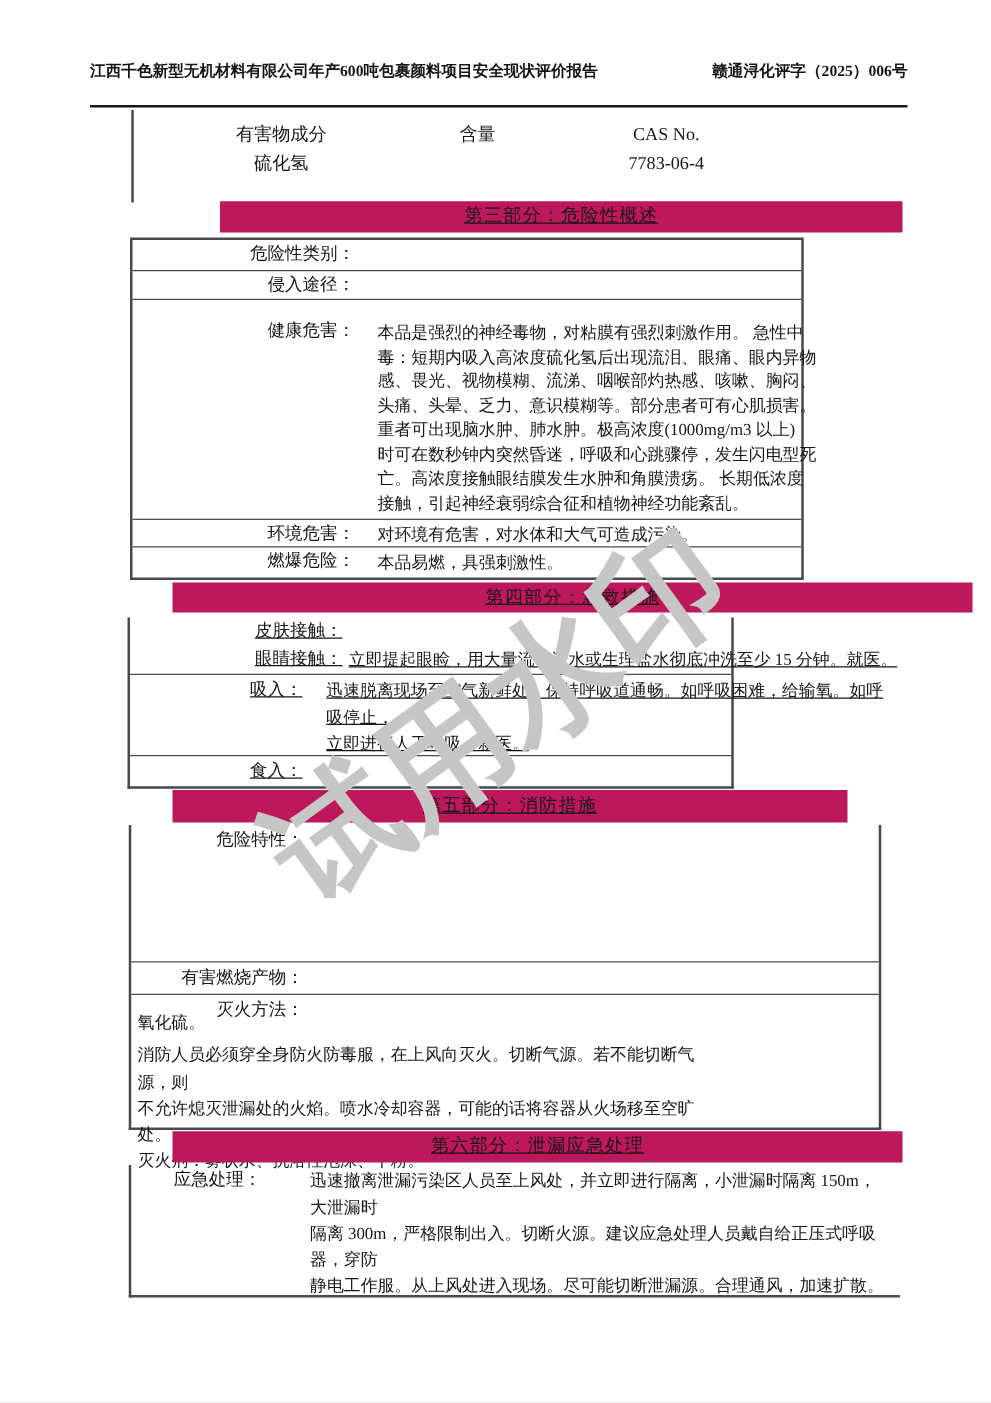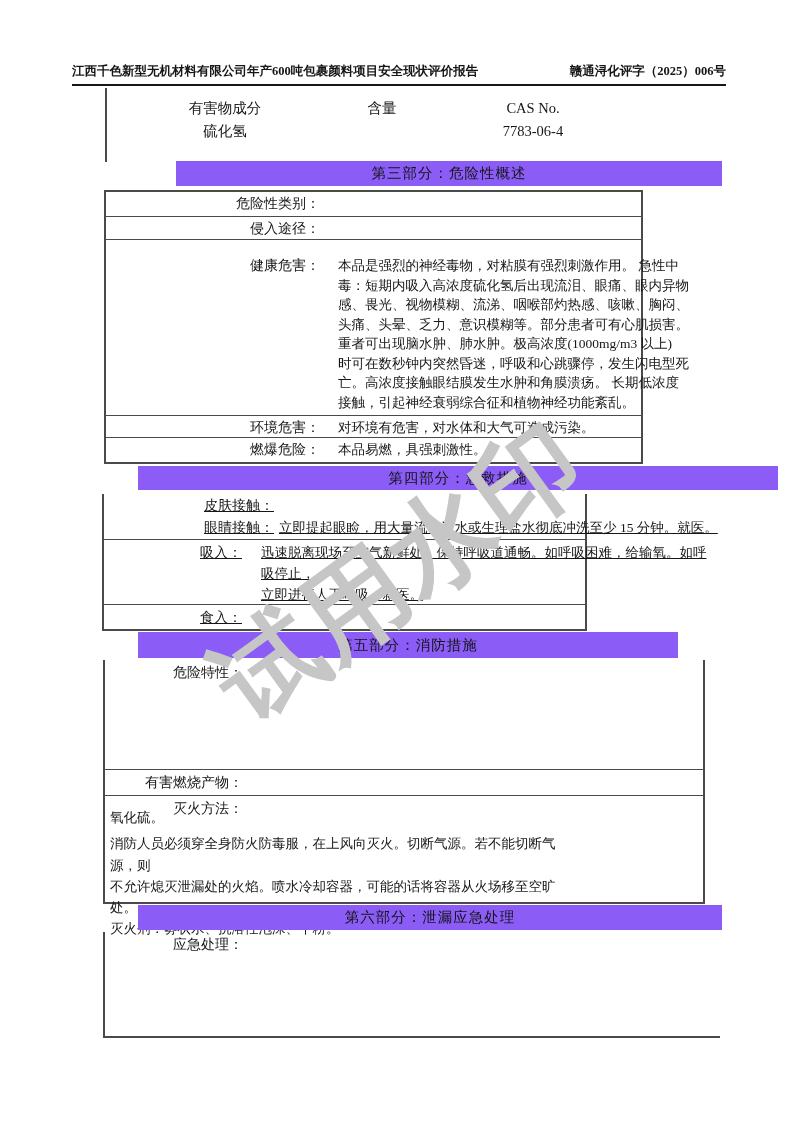--- a/index.html
+++ b/index.html
@@ -2,67 +2,67 @@
 <html><head>
 <meta charset="utf-8">
 <style>
   html,body{margin:0;padding:0;background:#e8e8e8;}
   .page{position:relative;width:793px;height:1122px;background:#ffffff;margin:0 auto;
         font-family:"Liberation Serif","DejaVu Serif",serif;color:#161616;overflow:hidden;}
 
   
   #hdr{position:absolute;left:72px;top:59px;width:654px;height:27px;border-bottom:2px solid #161616;
        display:flex;justify-content:space-between;align-items:flex-end;font-weight:bold;
-       font-size:12.5px;padding-bottom:4px;box-sizing:border-box;white-space:nowrap;}
+       font-size:12.5px;padding-bottom:18px;box-sizing:border-box;white-space:nowrap;}
 
   
   #comp{position:absolute;left:105px;top:88px;width:620px;height:74px;border-left:2px solid #4a4a4a;
         box-sizing:border-box;padding-top:9px;padding-left:32px;}
   .crow{display:flex;font-size:14.5px;height:23px;line-height:23px;}
   .cc1{width:172px;text-align:center;}
   .cc2{width:142px;text-align:center;}
   .cc3{width:160px;text-align:center;}
 
   
-  .banner{position:absolute;background:#8b5cf6;color:#141414;text-align:center;font-size:14.5px;letter-spacing:1px;}
+  .banner{position:absolute;background:#be185d;color:#141414;text-align:center;font-size:14.5px;letter-spacing:1px;text-decoration:underline;}
   #banner3{left:176px;top:161px;width:546px;height:25px;line-height:25px;}
   #banner4{left:138px;top:466px;width:640px;height:24px;line-height:24px;}
   #banner5{left:138px;top:632px;width:540px;height:26px;line-height:26px;}
   #banner6{left:138px;top:905px;width:584px;height:25px;line-height:25px;}
 
   
   .sec{position:absolute;border:2px solid #4a4a4a;box-sizing:border-box;background:transparent;}
   #sec3{left:104px;top:190px;width:539px;height:274px;}
   #sec4{left:102px;top:494px;width:485px;height:137px;border-top:none;text-decoration:underline;}
   #sec5{left:103px;top:660px;width:602px;height:244px;border-top:none;}
   #sec6{left:103px;top:932px;width:617px;height:106px;border-top:none;border-right:none;}
 
   .trow{display:flex;box-sizing:border-box;padding-top:2px;}
   .sep{border-top:1px solid #4a4a4a;gap:14px;}
   .lbl{text-align:right;font-size:14px;flex:none;}
   .val{flex:1;white-space:pre;font-size:13.5px;padding-left:5px;overflow:visible;}
 
   .s3 .trow{line-height:19.5px;}
-  .s3 .lbl{width:178px;margin-left:36px;}
+  .s3 .lbl{width:178px;}
   .s3 .val{padding-left:4px;}
   .h24{height:24px}.h23{height:23px}.h176{height:176px;padding-top:16px}.h22{height:22px}.h25{height:25px}
 
   .s4 .trow{line-height:21px;}
   .lblw170{width:170px;}
   .lblw138{width:138px;}
   .r-eye{display:block;height:45px;padding-top:1px;}
   .subline{display:flex;height:22px;line-height:21px;}
   .h65{height:65px}.h23b{height:23px}
 
   .s5 .trow{line-height:21.3px;flex-direction:column;}
   .s5 .lbl{width:138px;}
   .h109{height:109px}.h26{height:26px}.h105{height:105px;line-height:21px}
 
   .s6 .trow{line-height:21px;height:104px;}
-  .s6 .lbl{width:138px;}
+  .s6 .lbl{width:138px;text-align:center;}
 
   
   #wm{position:absolute;left:400px;top:573px;transform:translate(-50%,-50%) rotate(-36deg);
       font-size:104px;font-weight:bold;color:#c6c6c6;white-space:nowrap;z-index:20;letter-spacing:2px;}
 
   
   #pagenum{position:absolute;left:0;top:1041px;width:793px;text-align:center;font-size:12.5px;}
 </style>
 </head>
 <body>
@@ -162,19 +162,24 @@
 处。
 灭火剂：雾状水、抗溶性泡沫、干粉。</span>
     </div>
   </div>
 
   <div id="banner6" class="banner">第六部分：泄漏应急处理</div>
 
   <div id="sec6" class="sec s6">
     <div class="trow">
       <span class="lbl">应急处理：</span>
+      <span class="val">迅速撤离泄漏污染区人员至上风处，并立即进行隔离，小泄漏时隔离 150m，
+大泄漏时
+隔离 300m，严格限制出入。切断火源。建议应急处理人员戴自给正压式呼吸
+器，穿防
+静电工作服。从上风处进入现场。尽可能切断泄漏源。合理通风，加速扩散。</span>
     </div>
   </div>
 
   <div id="wm">试用水印</div>
 
 
 </div>
 
 </body></html>

